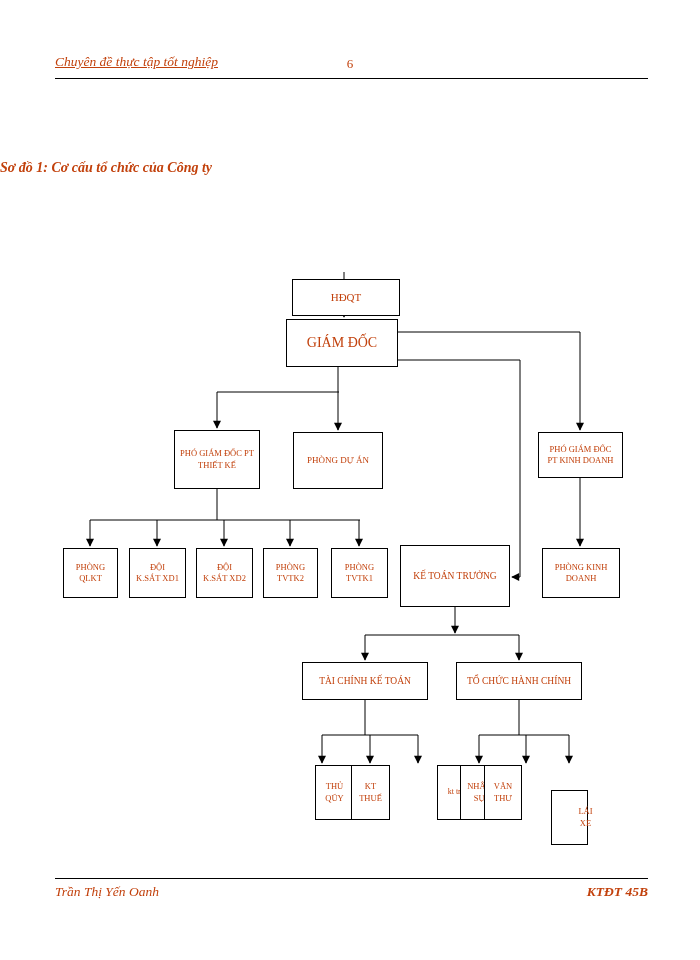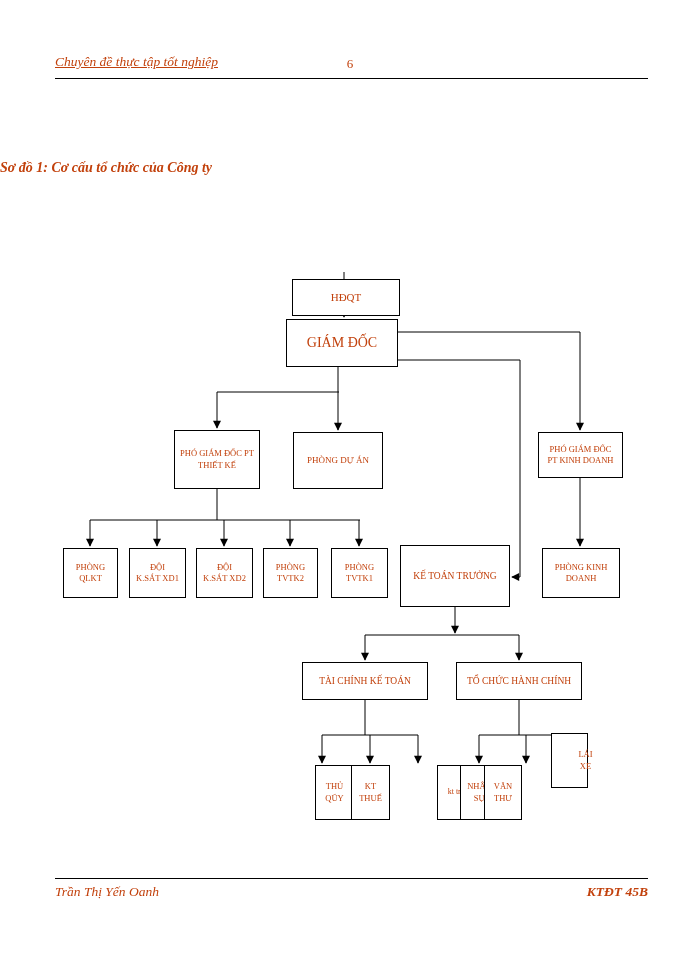--- a/index.html
+++ b/index.html
@@ -64,21 +64,21 @@
   .n-tvtk1   { left: 331px; top: 548px; width: 57px;  height: 50px; }
   .n-ktt     { left: 400px; top: 545px; width: 110px; height: 62px; font-size: 9.5px; }
   .n-pkd     { left: 542px; top: 548px; width: 78px;  height: 50px; }
   .n-tckt    { left: 302px; top: 662px; width: 126px; height: 38px; font-size: 9.5px; }
   .n-tchc    { left: 456px; top: 662px; width: 126px; height: 38px; font-size: 9.5px; }
   .n-thuquy  { left: 315px; top: 765px; width: 39px;  height: 55px; }
   .n-ktthue  { left: 351px; top: 765px; width: 39px;  height: 55px; }
   .n-kttm    { left: 399px; top: 765px; width: 38px;  height: 55px; font-size: 8px; margin-left: 38px; }
   .n-nhansu  { left: 460px; top: 765px; width: 39px;  height: 55px; }
   .n-vanthu  { left: 484px; top: 765px; width: 38px;  height: 55px; }
-  .n-laixe   { left: 551px; top: 733px; width: 37px;  height: 55px; padding-left: 32px; }
+  .n-laixe   { left: 551px; top: 790px; width: 37px;  height: 55px; padding-left: 32px; }
 
   
   .footer-rule {
     position: absolute; left: 55px; top: 878px; width: 593px;
     border-top: 1.5px solid #000;
   }
   .footer-author {
     position: absolute; left: 55px; top: 884px;
     font-size: 13.5px; font-style: italic;
   }

